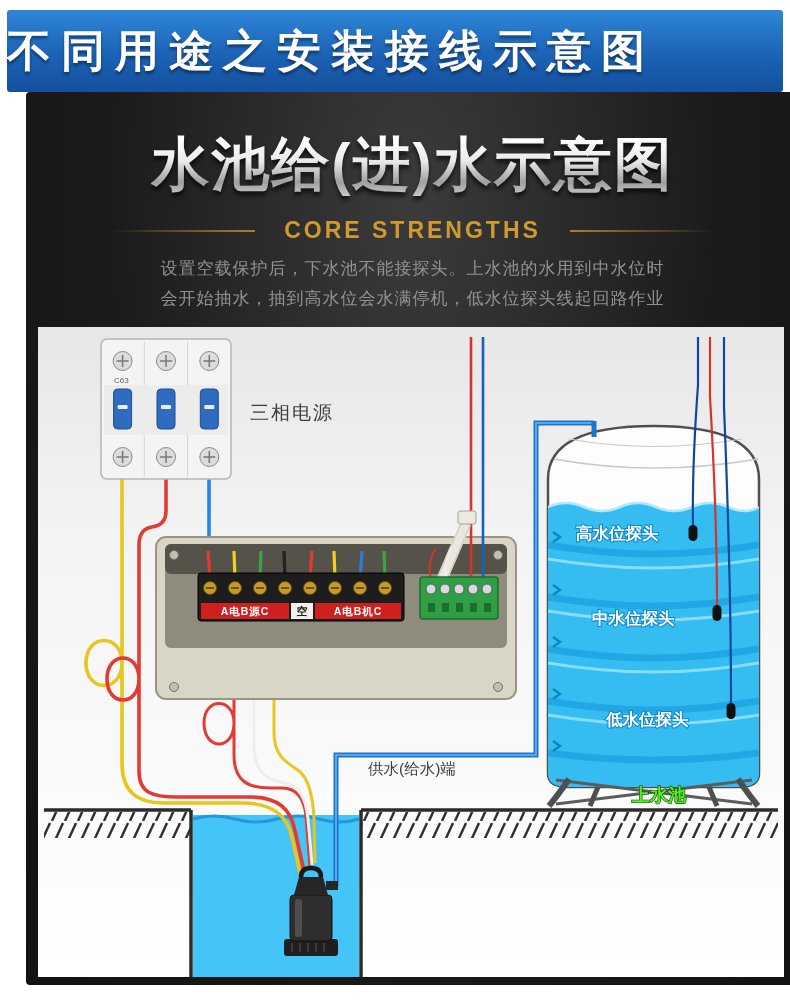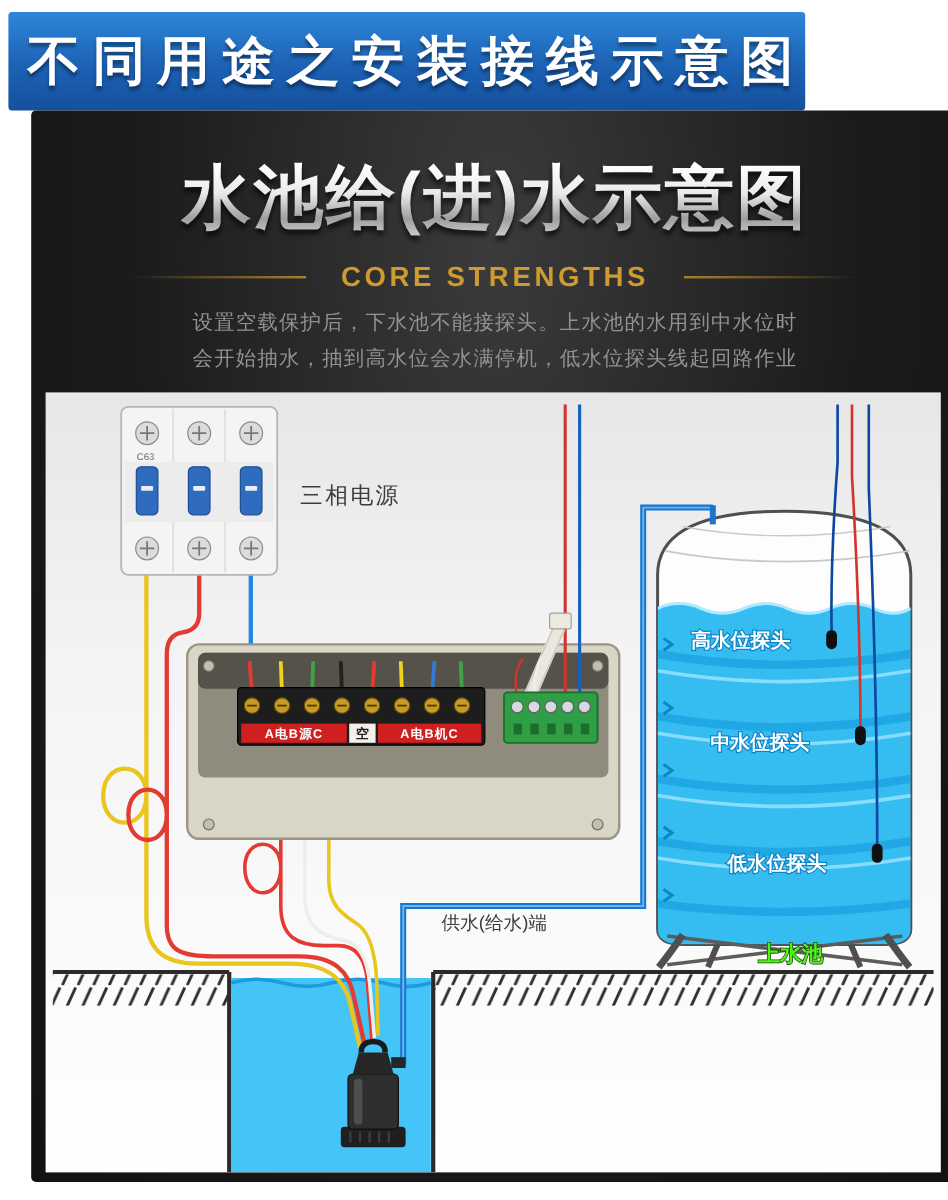--- a/index.html
+++ b/index.html
@@ -1,22 +1,22 @@
 <!DOCTYPE html>
 <html><head>
 <meta charset="utf-8">
 <style>
   * { margin:0; padding:0; box-sizing:border-box; }
   body { font-family:"Liberation Sans", sans-serif; background:#fff; }
   .page { position:relative; width:790px; height:1000px; background:#fff; overflow:hidden; }
 
   
   .banner {
-    position:absolute; left:7px; top:10px; width:664px; height:82px;
-    display:flex; align-items:center; justify-content:flex-end;
+    position:absolute; left:7px; top:10px; width:776px; height:82px;
+    display:flex; align-items:center; justify-content:flex-start;
     background:linear-gradient(180deg,#2e86d8 0%,#1c62b5 55%,#14509d 100%);
     border-radius:3px;
   }
   .banner-title {
     color:#fff; font-size:44px; font-weight:bold; letter-spacing:10px;
     text-shadow:0 3px 3px rgba(0,0,0,.4);
   }
 
   
   .frame {

